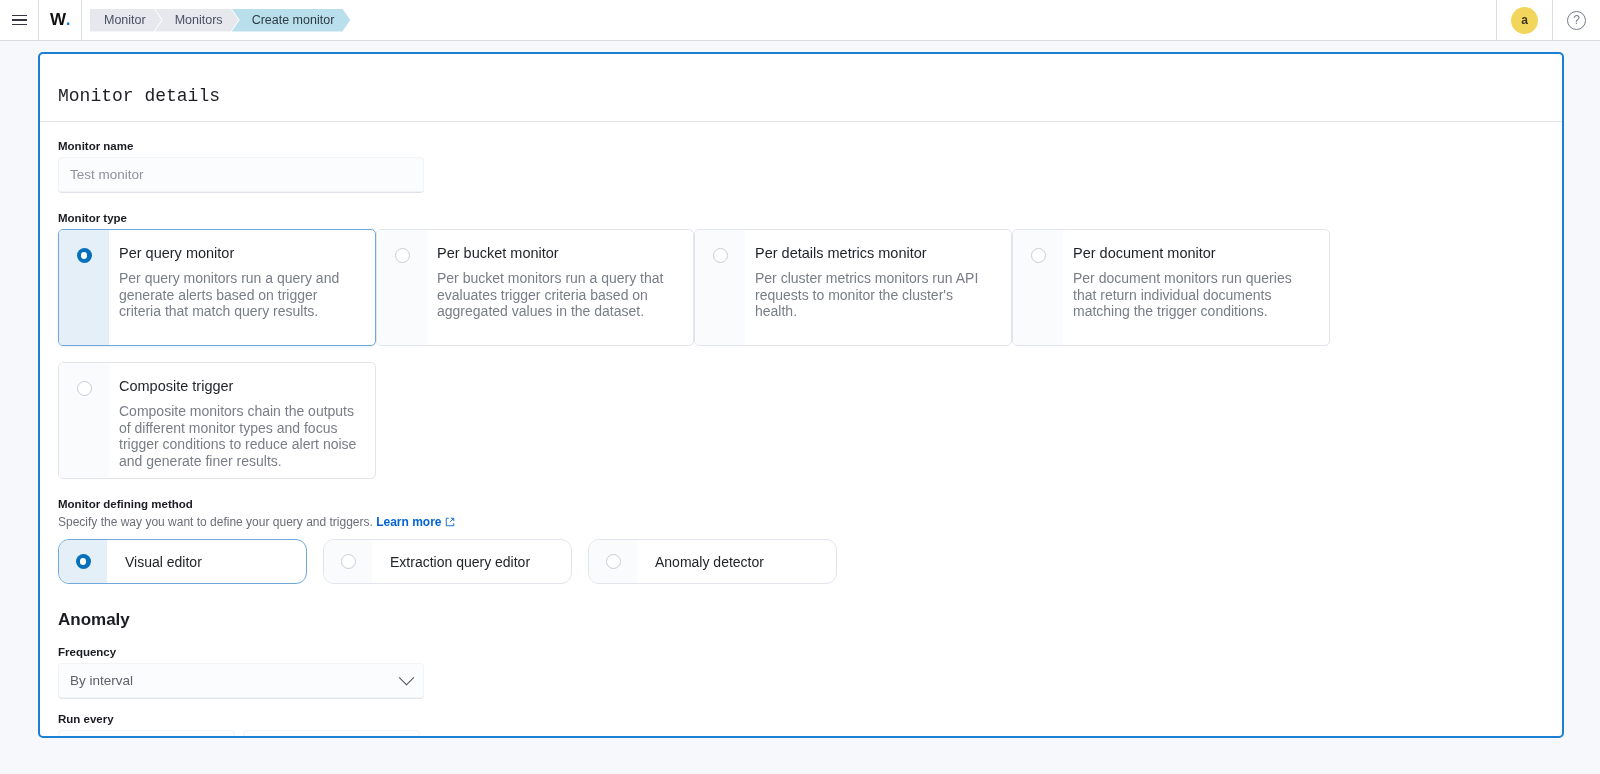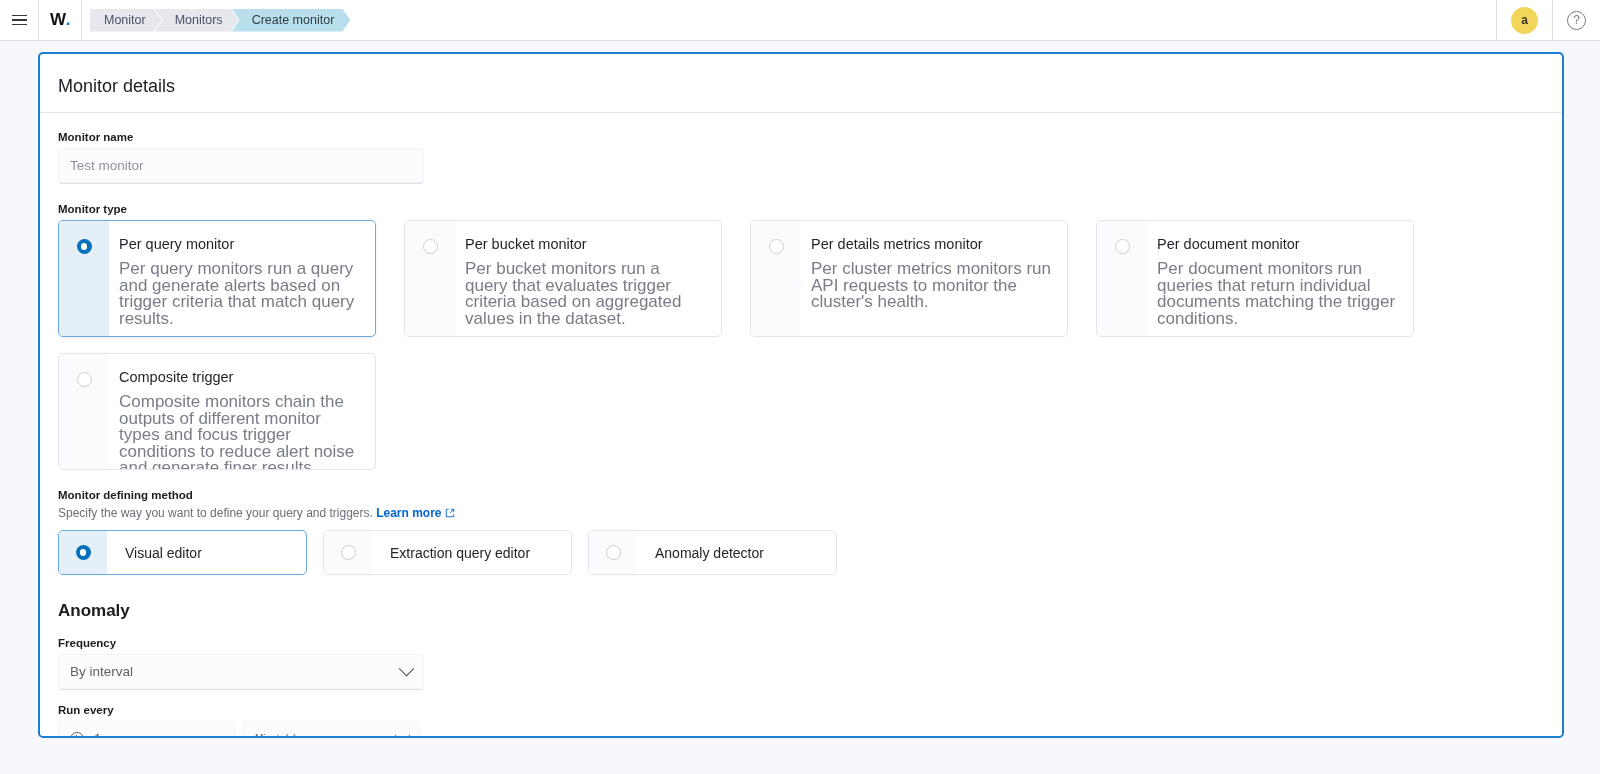--- a/index.html
+++ b/index.html
@@ -140,22 +140,23 @@
 
   .panel {
     background: #ffffff;
     border: 2px solid #1b7fd4;
     border-radius: 5px;
     height: 686px;
     overflow: hidden;
     position: relative;
   }
   .panel-header {
-    padding: 22px 18px 15px 18px;
+    padding: 32px 18px 15px 18px;
     border-bottom: 1px solid #e3e6ec;
+    font-family: Liberation Mono, monospace;
   }
   .panel-title {
     font-size: 18px;
     color: #1d1e24;
     font-weight: 400;
   }
   .panel-body {
     padding: 18px 18px 0 18px;
   }
 
@@ -197,21 +198,21 @@
     display: flex;
     align-items: center;
     font-family: "Liberation Sans", sans-serif;
   }
 
   .section-gap { height: 19px; }
 
   
   .card-row {
     display: flex;
-    gap: 28px;
+    gap: 0;
     margin-top: 4px;
   }
   .type-card {
     width: 318px;
     height: 117px;
     border: 1px solid #e2e5eb;
     border-radius: 5px;
     background: #ffffff;
     display: flex;
     overflow: hidden;
@@ -234,21 +235,21 @@
   .type-card .card-main {
     padding: 15px 16px 0 10px;
   }
   .card-title {
     font-size: 14.5px;
     color: #1f2228;
     margin-bottom: 9px;
     font-weight: 400;
   }
   .card-desc {
-    font-size: 17px;
+    font-size: 14px;
     line-height: 16.5px;
     color: #787d87;
   }
 
   
   .radio {
     width: 15px;
     height: 15px;
     border-radius: 50%;
     border: 1.2px solid #c9cdd6;
@@ -274,21 +275,21 @@
   
   .method-row {
     display: flex;
     gap: 16px;
     margin-top: 2px;
   }
   .method-box {
     width: 249px;
     height: 45px;
     border: 1px solid #e2e5eb;
-    border-radius: 5px;
+    border-radius: 11px;
     background: #ffffff;
     display: flex;
     align-items: center;
     overflow: hidden;
     cursor: pointer;
   }
   .method-box .strip {
     width: 48px;
     flex: 0 0 48px;
     height: 100%;

